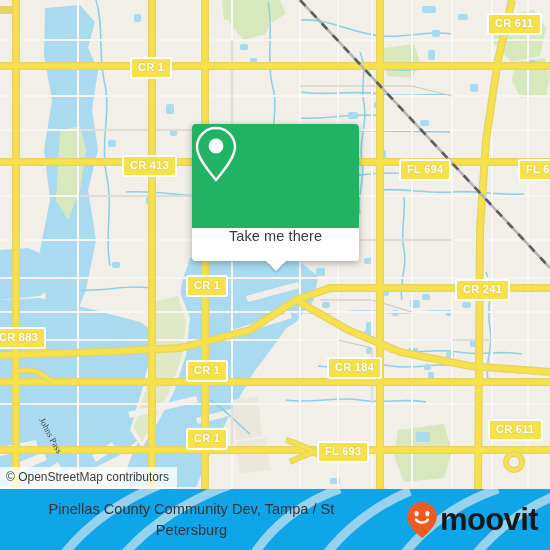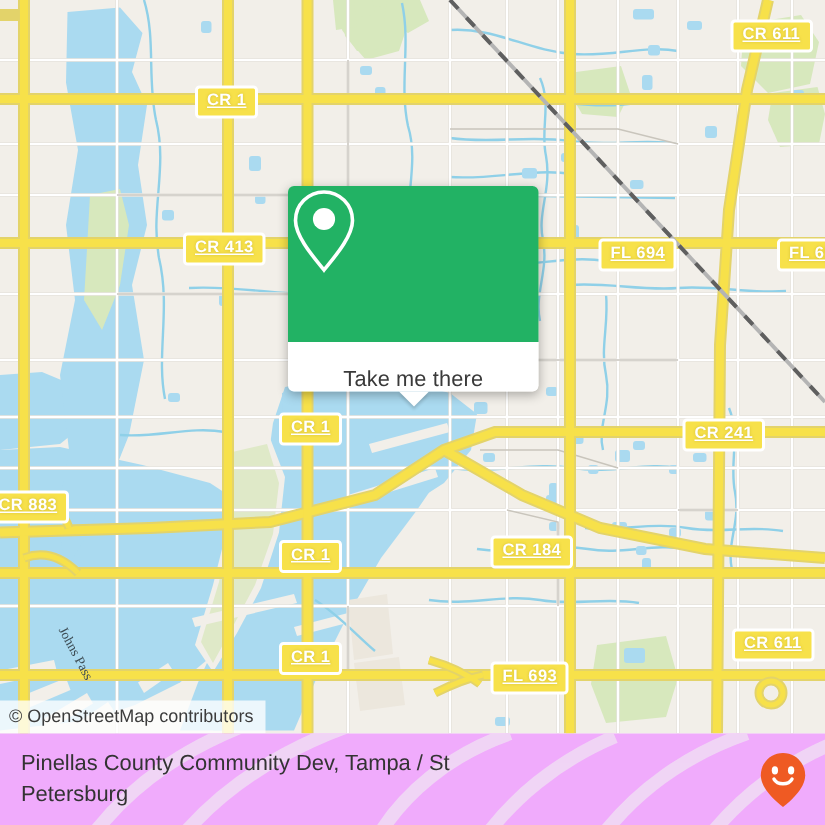--- a/index.html
+++ b/index.html
@@ -27,21 +27,20 @@
     border-radius:3px;
     color:#ffffff;
     font-size:11px;
     font-weight:bold;
     line-height:15px;
     padding:1px 6px 2px 6px;
     white-space:nowrap;
     letter-spacing:.3px;
     text-shadow:0 0 2px rgba(150,130,20,.35);
     box-sizing:border-box;
-    text-decoration:underline;
   }
   .shield i{font-style:normal;}
 
   .watername{
     position:absolute;
     color:#3b4a52;
     font-size:9px;
     white-space:nowrap;
     font-family:"Liberation Serif","DejaVu Serif",serif;
   }
@@ -68,43 +67,44 @@
   }
   .card-top{
     height:104px;
     border-radius:4px 4px 0 0;
     display:flex;align-items:center;justify-content:center;
   }
   .card-bottom{
     height:33px;
     background:#ffffff;
     border-radius:0 0 4px 4px;
-    display:flex;align-items:flex-end;justify-content:center;
+    display:flex;align-items:flex-start;justify-content:center;
     position:relative;
   }
   .card-bottom span{
     color:#3a3a3a;
     font-size:14.5px;
     letter-spacing:.1px;
   }
   .card-tail{
     position:absolute;
     left:50%;margin-left:-10px;bottom:-10px;
     width:0;height:0;
     border-left:10px solid transparent;
     border-right:10px solid transparent;
     border-top:10px solid #ffffff;
     filter:drop-shadow(0 2px 1px rgba(0,0,0,.16));
   }
 
   
   .footer{
     position:absolute;left:0;top:489px;width:550px;height:61px;
-    background:#f0abfc;
+    background:#0ea5e9;
     overflow:hidden;
+    text-align:center;
   }
   .footer-wm{position:absolute;left:0;top:0;width:550px;height:61px;opacity:.6;}
   .footer-inner{
     position:relative;
     display:flex;align-items:center;justify-content:space-between;
     height:61px;padding:0 12px 0 14px;box-sizing:border-box;
   }
   .place-name{
     color:#333333;
     font-size:14.6px;
@@ -363,21 +363,21 @@
     <div class="shield" style="left:487px;top:13px;"><i>CR 611</i></div>
     <div class="shield" style="left:122px;top:155px;"><i>CR 413</i></div>
     <div class="shield" style="left:399px;top:159px;"><i>FL 694</i></div>
     <div class="shield" style="left:518px;top:159px;"><i>FL 694</i></div>
     <div class="shield" style="left:186px;top:275px;"><i>CR 1</i></div>
     <div class="shield" style="left:455px;top:279px;"><i>CR 241</i></div>
     <div class="shield" style="left:-9px;top:327px;"><i>CR 883</i></div>
     <div class="shield" style="left:186px;top:360px;"><i>CR 1</i></div>
     <div class="shield" style="left:327px;top:357px;"><i>CR 184</i></div>
     <div class="shield" style="left:186px;top:428px;"><i>CR 1</i></div>
-    <div class="shield" style="left:327px;top:441px;"><i>FL 693</i></div>
+    <div class="shield" style="left:317px;top:441px;"><i>FL 693</i></div>
     <div class="shield" style="left:488px;top:419px;"><i>CR 611</i></div>
 
     <div class="card">
       <div class="card-top" style="background:#22b264;">
         <svg width="48" height="60" viewBox="0 0 48 60">
           <path d="M24 4 C13.5 4 5 12.5 5 23 C5 34 18 48.5 24 56 C30 48.5 43 34 43 23 C43 12.5 34.5 4 24 4 Z" fill="none" stroke="#ffffff" stroke-width="2.4"></path>
           <circle cx="24" cy="22" r="7.4" fill="#ffffff"></circle>
         </svg>
       </div>
       <div class="card-bottom">
@@ -402,17 +402,18 @@
     </svg>
     <div class="footer-inner">
       <div class="place-name">Pinellas County Community Dev, Tampa / St Petersburg</div>
       <div class="logo">
         <svg width="32" height="38" viewBox="0 0 32 38">
           <path d="M16 1 C7.8 1 1.2 7.6 1.2 15.8 C1.2 24.5 11 33 16 37 C21 33 30.8 24.5 30.8 15.8 C30.8 7.6 24.2 1 16 1 Z" fill="#ef5a23"></path>
           <ellipse cx="10.6" cy="12.6" rx="2.1" ry="2.7" fill="#ffffff"></ellipse>
           <ellipse cx="21.4" cy="12.6" rx="2.1" ry="2.7" fill="#ffffff"></ellipse>
           <path d="M10 18.4 C12.4 22.6 19.6 22.6 22 18.4" fill="none" stroke="#ffffff" stroke-width="2.3" stroke-linecap="round"></path>
         </svg>
+        <div class="logo-word">moovit</div>
       </div>
     </div>
   </div>
 
 </div>
 
 </body></html>

